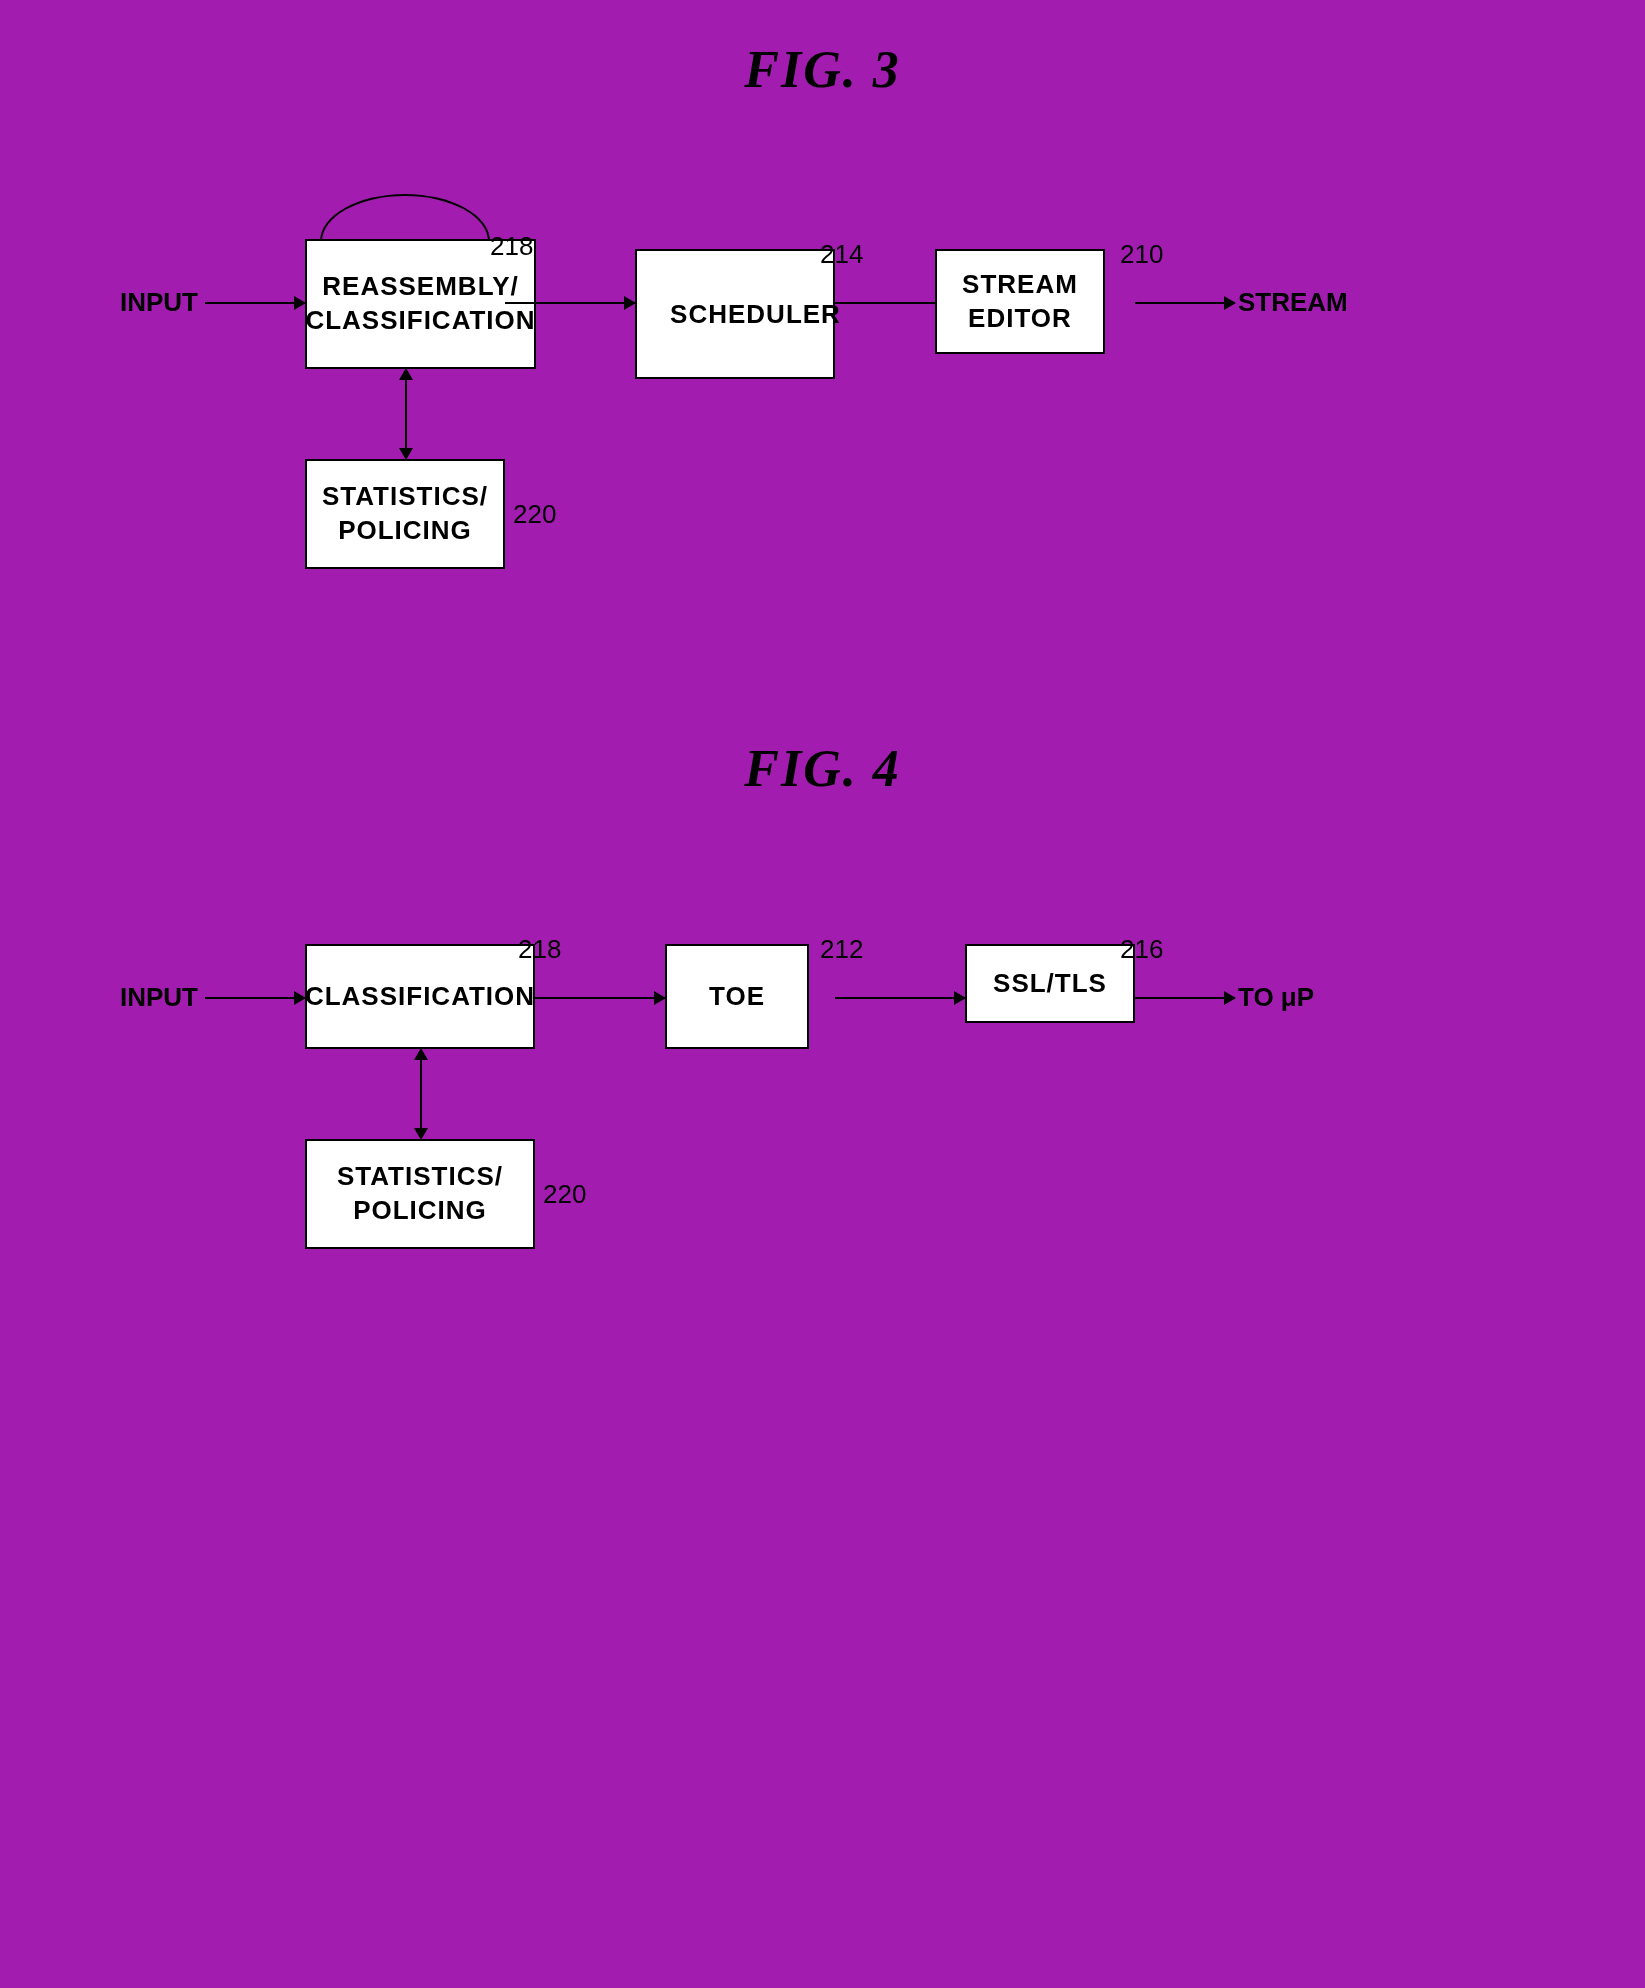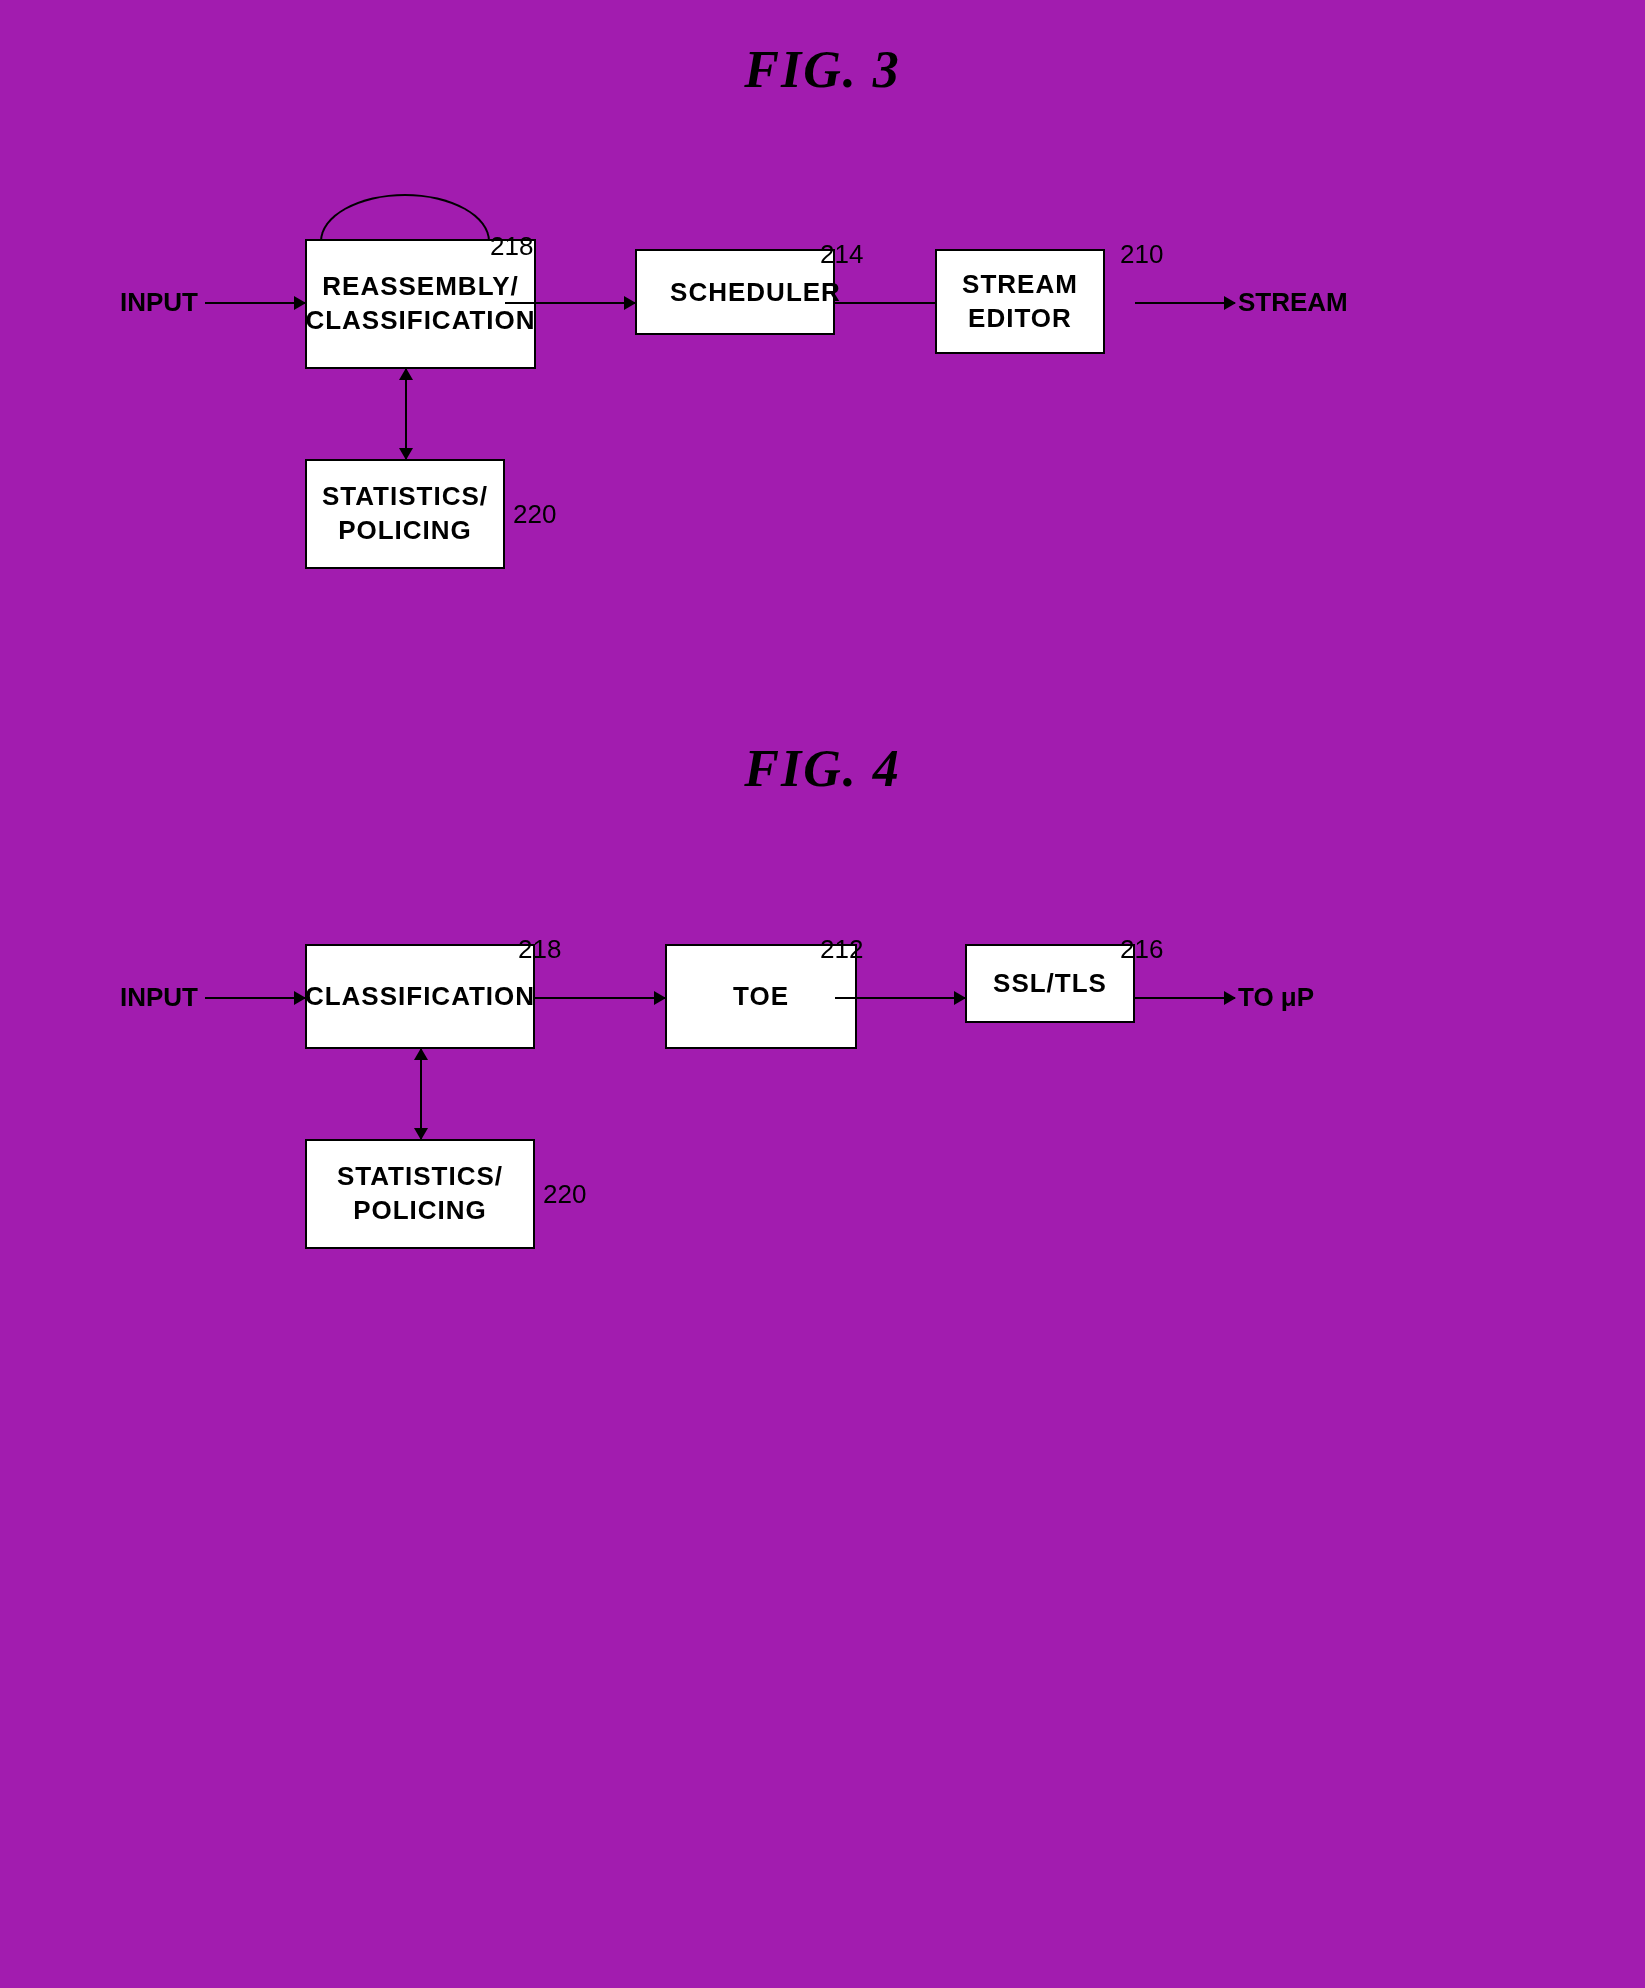--- a/index.html
+++ b/index.html
@@ -158,21 +158,21 @@
 
     <div class="box" style="left: 245px; top: 100px; width: 231px; height: 130px; line-height: 1.3;">
       <span style="white-space: pre-line;">REASSEMBLY/
 CLASSIFICATION</span>
     </div>
 
     <div class="ref-num" style="left: 430px; top: 92px;">218</div>
 
     <div class="arrow-h" style="left: 445px; top: 163px; width: 130px;"></div>
 
-    <div class="box" style="left: 575px; top: 110px; width: 200px; height: 86px; padding-left: 41px;">
+    <div class="box" style="left: 575px; top: 110px; width: 200px; height: 130px; padding-left: 41px;">
       <span>SCHEDULER</span>
     </div>
 
     <div class="ref-num" style="left: 760px; top: 100px;">214</div>
 
     <div class="arrow-h" style="left: 775px; top: 163px; width: 130px;"></div>
 
     <div class="box" style="left: 875px; top: 110px; width: 170px; height: 105px; line-height: 1.3;">
       <span style="white-space: pre-line;">STREAM
 EDITOR</span>
@@ -204,21 +204,21 @@
     <div class="arrow-h" style="left: 145px; top: 163px; width: 100px;"></div>
 
     <div class="box" style="left: 245px; top: 110px; width: 230px; height: 105px;">
       <span>CLASSIFICATION</span>
     </div>
 
     <div class="ref-num" style="left: 458px; top: 100px;">218</div>
 
     <div class="arrow-h" style="left: 475px; top: 163px; width: 130px;"></div>
 
-    <div class="box" style="left: 605px; top: 110px; width: 192px; height: 105px;">
+    <div class="box" style="left: 605px; top: 110px; width: 144px; height: 105px;">
       <span>TOE</span>
     </div>
 
     <div class="ref-num" style="left: 760px; top: 100px;">212</div>
 
     <div class="arrow-h" style="left: 775px; top: 163px; width: 130px;"></div>
 
     <div class="box" style="left: 905px; top: 110px; width: 170px; height: 79px;">
       <span>SSL/TLS</span>
     </div>

